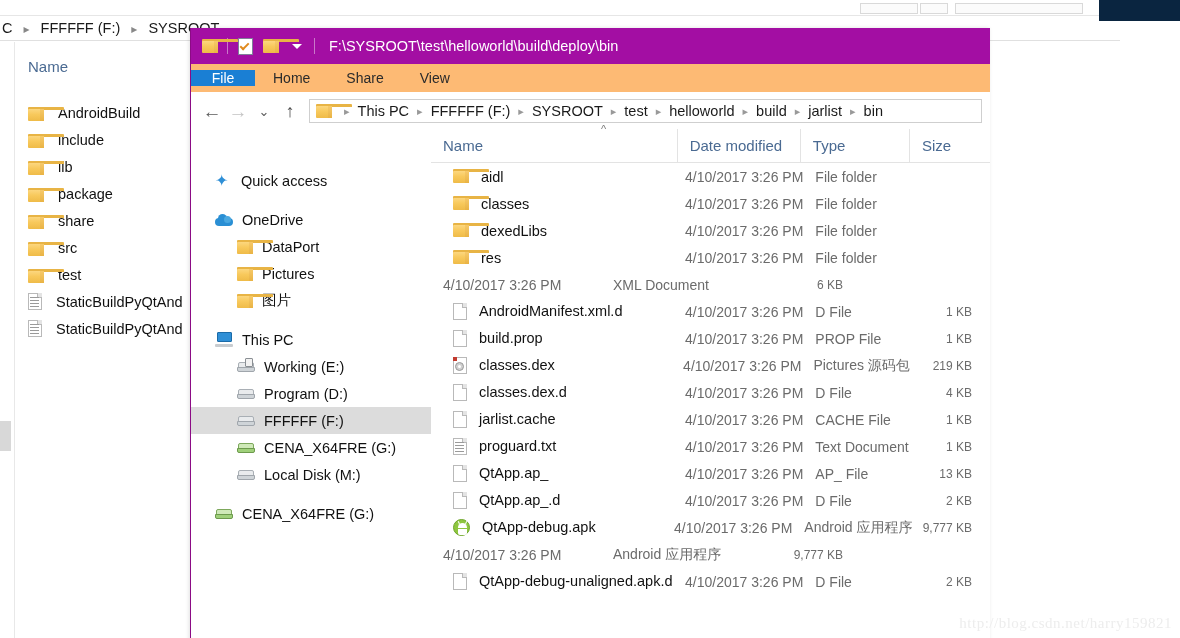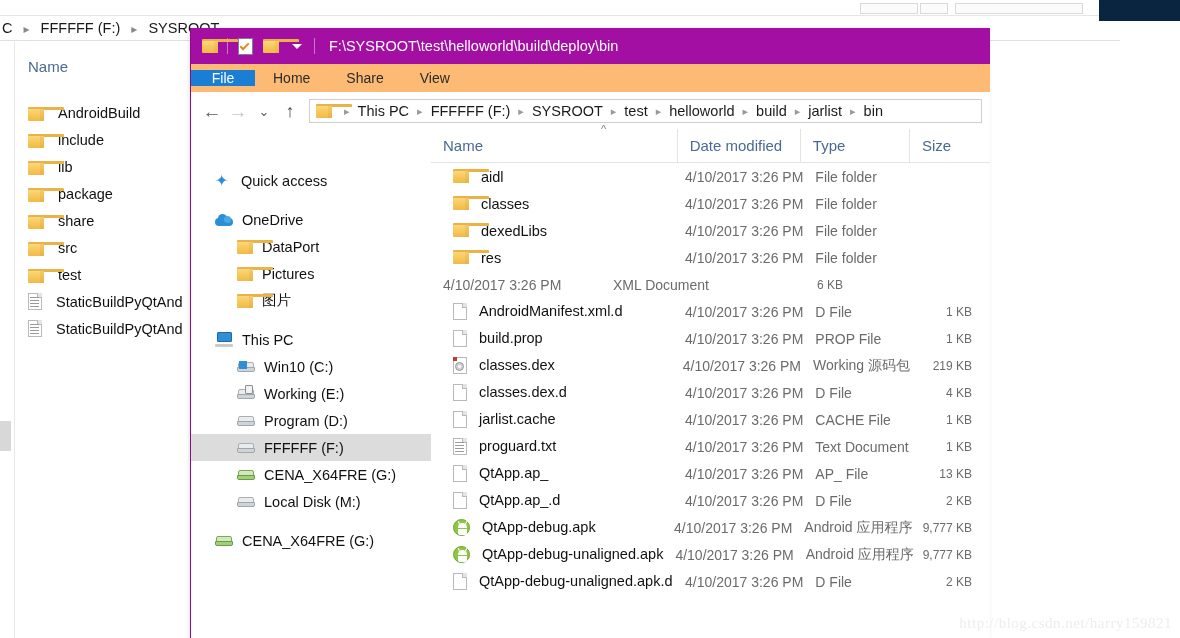--- a/index.html
+++ b/index.html
@@ -492,28 +492,20 @@
           </div>
           <div class="nav-gap"></div>
           <div class="nav-item">
             <span class="pcicon">
               <span class="scr"></span>
               <span class="base"></span>
             </span>
             <span class="ilbl">This PC</span>
           </div>
           <div class="nav-item child">
-            <span class="drive win">
-              <span class="top"></span>
-              <span class="bot"></span>
-              <span class="win-sq"></span>
-            </span>
-            <span class="ilbl">Win10 (C:)</span>
-          </div>
-          <div class="nav-item child">
             <span class="drive lock">
               <span class="top"></span>
               <span class="bot"></span>
             </span>
             <span class="ilbl">Working (E:)</span>
           </div>
           <div class="nav-item child">
             <span class="drive">
               <span class="top"></span>
               <span class="bot"></span>
@@ -647,21 +639,21 @@
               <div class="c-name">
                 <span class="dicon gear">
                   <span class="pg"></span>
                   <span class="red"></span>
                   <span class="g"></span>
                   <span class="gi"></span>
                 </span>
                 <span class="t">classes.dex</span>
               </div>
               <div class="c-date">4/10/2017 3:26 PM</div>
-              <div class="c-type">Working 源码包</div>
+              <div class="c-type">Pictures 源码包</div>
               <div class="c-size">219 KB</div>
             </div>
             <div class="frow">
               <div class="c-name">
                 <span class="dicon">
                   <span class="pg"></span>
                   <span class="corner"></span>
                 </span>
                 <span class="t">classes.dex.d</span>
               </div>
@@ -729,29 +721,20 @@
                   <span class="head"></span>
                   <span class="torso"></span>
                 </span>
                 <span class="t">QtApp-debug.apk</span>
               </div>
               <div class="c-date">4/10/2017 3:26 PM</div>
               <div class="c-type">Android 应用程序</div>
               <div class="c-size">9,777 KB</div>
             </div>
             <div class="frow">
-              <div class="c-name">
-                <span class="aicon">
-                  <span class="ant1"></span>
-                  <span class="ant2"></span>
-                  <span class="head"></span>
-                  <span class="torso"></span>
-                </span>
-                <span class="t">QtApp-debug-unaligned.apk</span>
-              </div>
               <div class="c-date">4/10/2017 3:26 PM</div>
               <div class="c-type">Android 应用程序</div>
               <div class="c-size">9,777 KB</div>
             </div>
             <div class="frow">
               <div class="c-name">
                 <span class="dicon">
                   <span class="pg"></span>
                   <span class="corner"></span>
                 </span>

